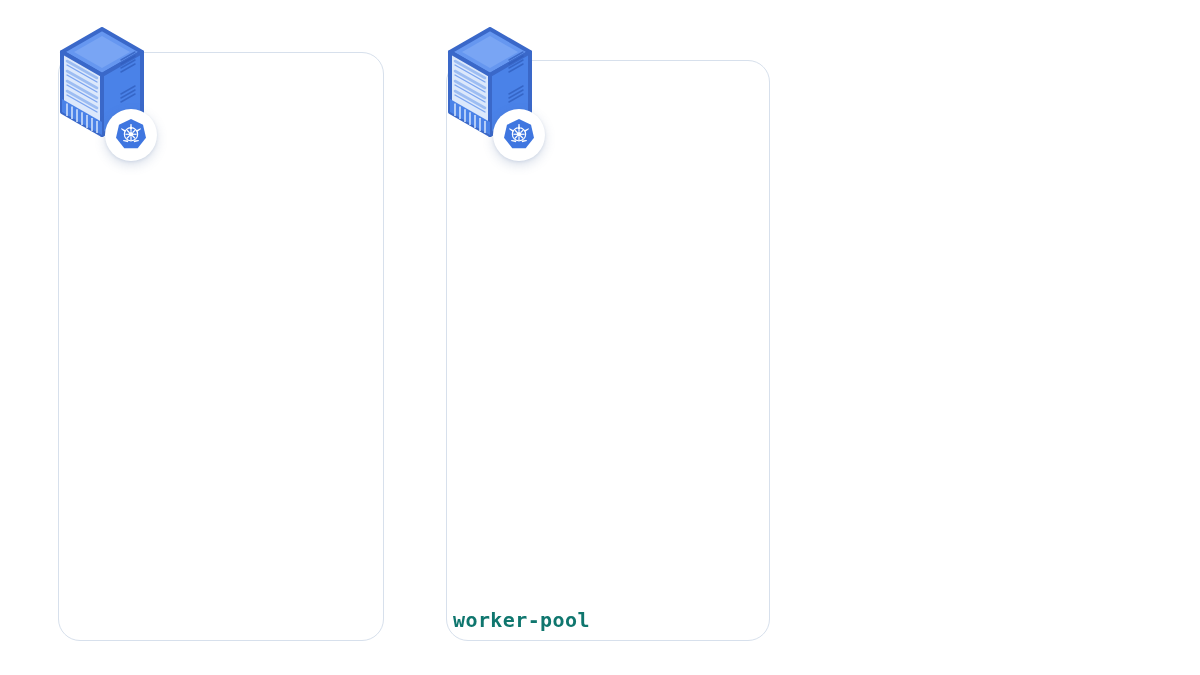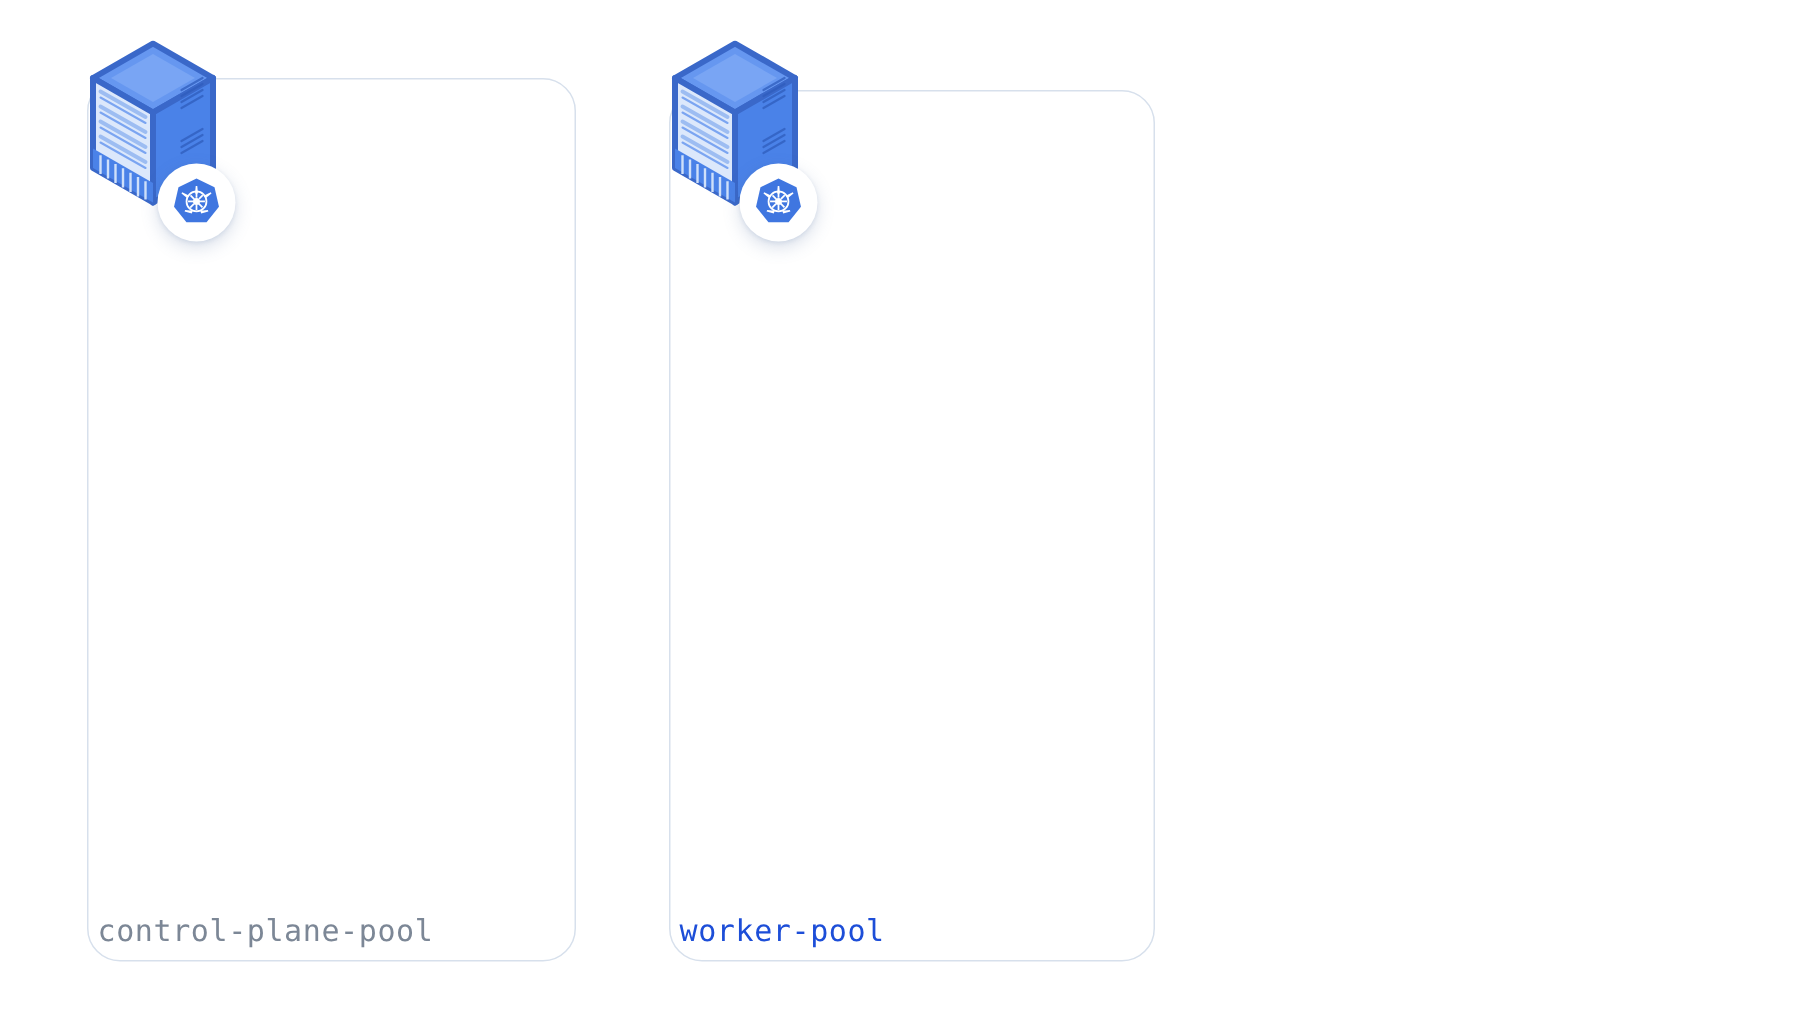--- a/index.html
+++ b/index.html
@@ -159,35 +159,34 @@
           <rect x="21.4" y="29.5" width="6.6" height="2.2" transform="rotate(45 32 30.6)"></rect>
           <rect x="36.0" y="29.5" width="6.6" height="2.2" transform="rotate(45 32 30.6)"></rect>
         </g>
       </g>
     </symbol>
   </defs>
 </svg>
 
 <div id="pool-host">
     <div class="pool-card" style="left: 58px; top: 52px; width: 326px; height: 589px; border-color: rgb(215, 224, 236);">
-    <div class="pool-label" style="left: 6px; bottom: 10px; color: rgb(124, 135, 150);">control-plane-pool</div>
     <div class="node-emblem" style="left: 0px; top: -26px;">
       <svg class="server-art">
         <use href="#sym-server-tower"></use>
       </svg>
       <div class="k8s-badge">
         <div class="badge-disc"></div>
         <svg viewBox="0 0 64 64">
           <use href="#sym-kubernetes"></use>
         </svg>
       </div>
     </div>
   </div>
     <div class="pool-card" style="left: 446px; top: 60px; width: 324px; height: 581px; border-color: rgb(215, 224, 236);">
-    <div class="pool-label" style="left: 6px; bottom: 10px; color: #1d4ed8;">worker-pool</div>
+    <div class="pool-label" style="left: 6px; bottom: 10px; color: #0f766e; font-weight: bold;">worker-pool</div>
     <div class="node-emblem" style="left: 0px; top: -34px;">
       <svg class="server-art">
         <use href="#sym-server-tower"></use>
       </svg>
       <div class="k8s-badge">
         <div class="badge-disc"></div>
         <svg viewBox="0 0 64 64">
           <use href="#sym-kubernetes"></use>
         </svg>
       </div>

